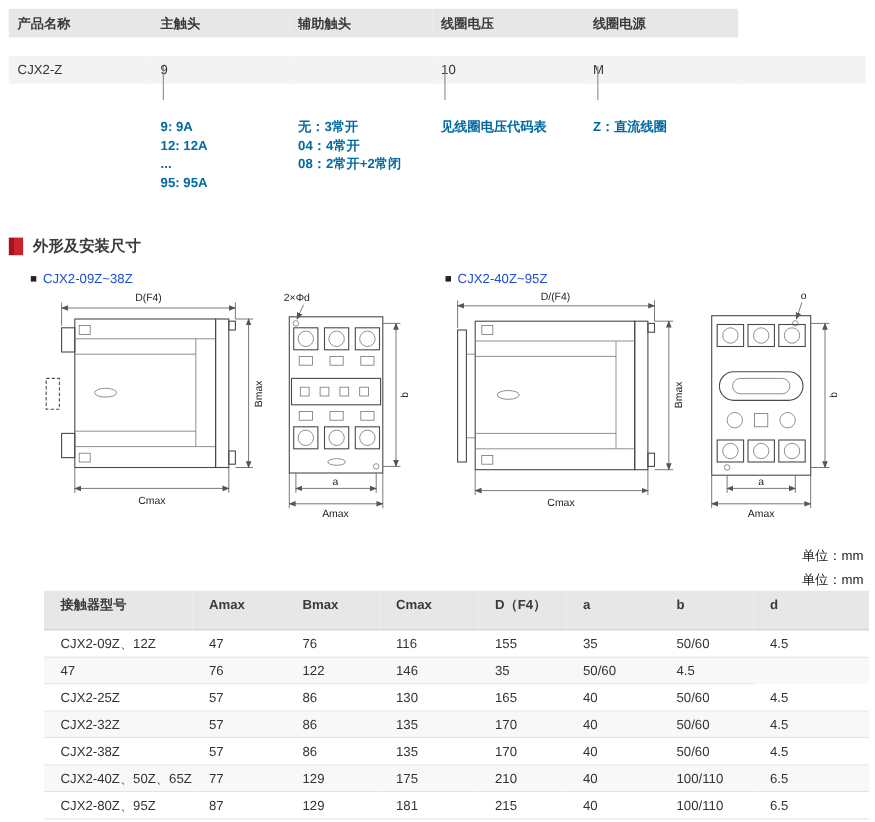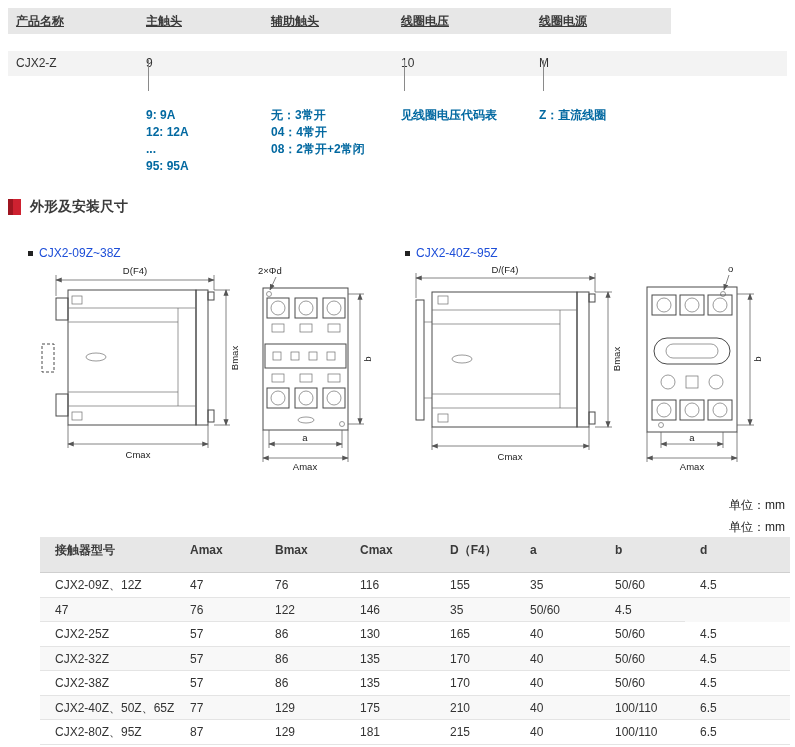--- a/index.html
+++ b/index.html
@@ -3,28 +3,28 @@
 <meta charset="utf-8">
 <style>
   * { margin:0; padding:0; box-sizing:border-box; }
   html,body { background:#fff; }
   body { width:795px; height:747px; font-family:"Liberation Sans","DejaVu Sans",sans-serif; color:#333; }
   .page { position:relative; width:795px; height:747px; background:#fff; overflow:hidden; }
 
   
   .model-table { position:absolute; left:8px; top:8px; width:779px; font-size:12px; }
   .mt-row { display:grid; grid-template-columns:130px 125px 130px 138px 140px 116px; }
-  .mt-head .mt-cell { background:#e7e7e7; font-weight:bold; height:26px; line-height:26px; padding-left:8px; color:#3a3a3a;text-decoration:underline; }
+  .mt-head .mt-cell { background:#e7e7e7; font-weight:bold; height:26px; line-height:26px; padding-left:8px; color:#3a3a3a; }
   .mt-vals .mt-cell { background:#f3f3f3; height:25px; line-height:25px; padding-left:8px; margin-top:17px; }
   .mt-details { margin-top:31px; }
   .mt-details .mt-cell { padding-left:8px; font-weight:bold; white-space:pre-line; line-height:17px; color:#0369a1; }
   .connector { position:absolute; width:1px; background:#8a8a8a; }
 
   
-  .section-title { position:absolute; left:8px; top:198px; display:flex; align-items:center; gap:9px; font-size:14px; font-weight:bold; color:#3a3a3a; }
+  .section-title { position:absolute; left:8px; top:215px; display:flex; align-items:center; gap:9px; font-size:14px; font-weight:bold; color:#3a3a3a; }
   .red-icon { width:13px; height:16px; background:linear-gradient(90deg,#9e1520 0 5px,#ce2130 5px); }
 
   
   .fig-label { position:absolute; font-size:12px; color:#1d4ed8; display:flex; align-items:center; gap:6px; }
   .sq { width:5px; height:5px; background:#222; display:inline-block; }
 
   
   .drawing { position:absolute; }
   .out  { fill:none; stroke:#4a4a4a; stroke-width:1; }
   .thin { fill:none; stroke:#6f6f6f; stroke-width:0.7; }

